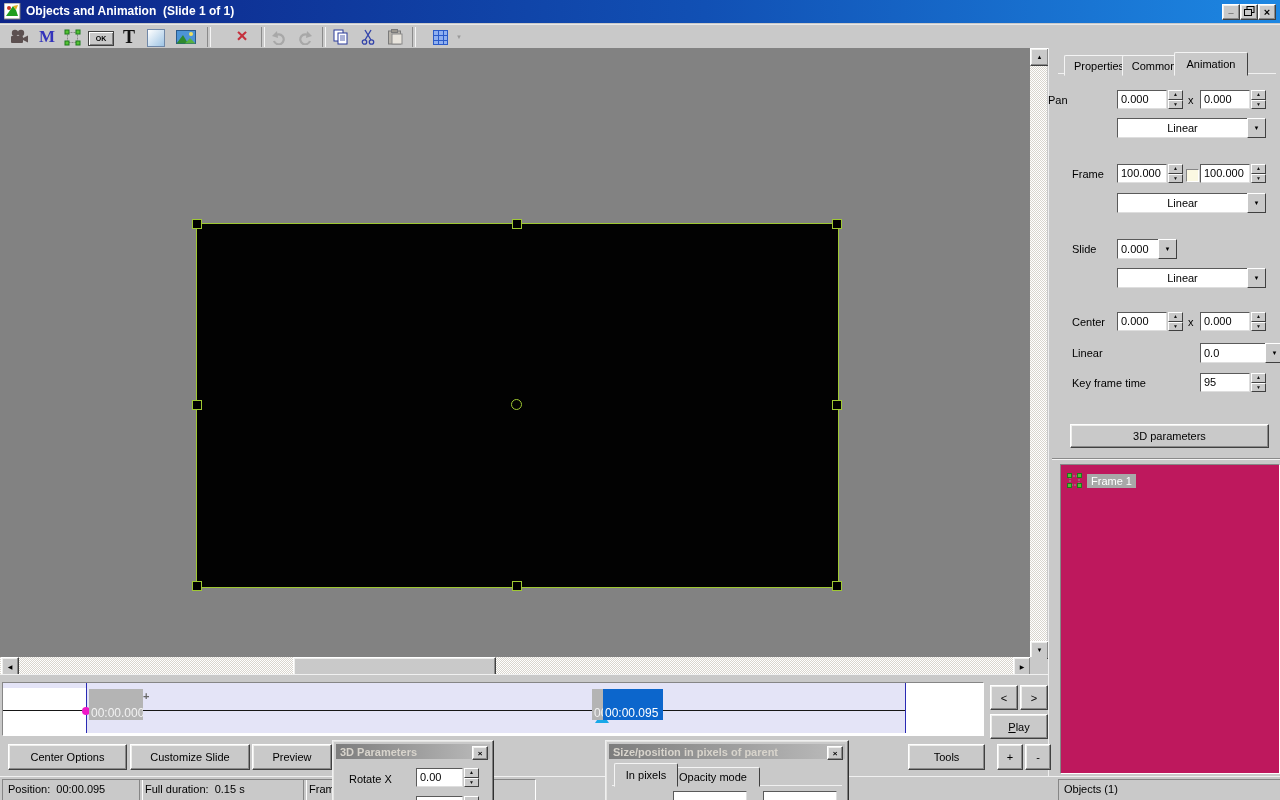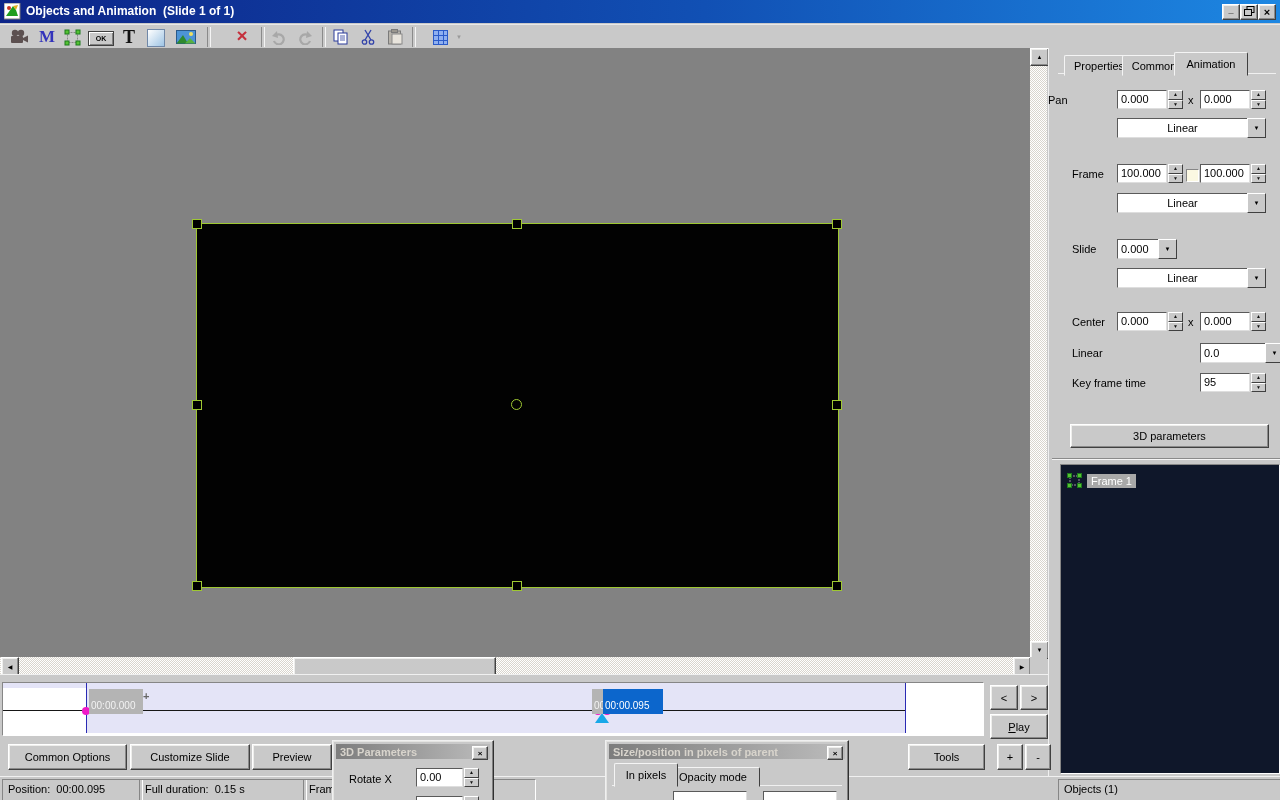--- a/index.html
+++ b/index.html
@@ -37,21 +37,21 @@
        border-color:#f0f0f0 #303030 #303030 #f0f0f0;
        box-shadow:inset -1px -1px 0 #808080,inset 1px 1px 0 #e4e4e2;overflow:hidden}
   .tbar{position:absolute;left:3px;top:3px;right:3px;height:15px;
        background:linear-gradient(90deg,#7d7d7d,#bcbcbc);color:#d8d4cc;font-weight:bold;
        display:flex;align-items:center;padding-left:4px;white-space:pre;overflow:hidden}
   .xbtn{position:absolute;width:14px;height:12px;font-size:8px;font-weight:bold;color:#000}
   .lbl{white-space:pre}
   .sep{width:2px;height:20px;border-left:1px solid #8a8a8a;border-right:1px solid #f4f4f4}
   .kfdot{position:absolute;width:8px;height:8px;border-radius:50%;background:#f018c8}
   .navy{background:#2a2ab4}
-  .tlabel{position:absolute;height:14px;font-size:10px;padding:11px 2px 0 2px;white-space:pre;overflow:hidden}
+  .tlabel{position:absolute;height:14px;font-size:12px;padding:17px 2px 0 2px;white-space:pre;overflow:hidden}
 </style>
 </head>
 <body>
 
 <div class="abs" style="left:0;top:0;width:1280px;height:23px;background:linear-gradient(90deg,#0d2488 0%,#1150b4 55%,#1d87e2 100%)">
   <span class="abs" style="left:4px;top:3px">
     <svg width="17" height="17">
         <rect x="0" y="0" width="16" height="16" fill="#fff" stroke="#7a7a7a"></rect>
       <path d="M2 13 L9 3 L12 7 L14 13 Z" fill="#1f9e1f"></path>
       <path d="M9 3 L14 2 L12 7 Z" fill="#e0b020"></path>
@@ -317,21 +317,21 @@
     <span>▼</span>
   </div>
 </div>
 
 <div class="abs raised flex" style="left:1070px;top:424px;width:197px;height:22px">
   <span>3D parameters</span>
 </div>
 
 <div class="abs" style="left:1052px;top:458px;width:228px;height:1px;background:#8a8a8a"></div>
 <div class="abs" style="left:1052px;top:459px;width:228px;height:1px;background:#f4f4f4"></div>
-<div class="abs sunken" style="left:1060px;top:464px;width:218px;height:308px;background:#0f172a">
+<div class="abs sunken" style="left:1060px;top:464px;width:218px;height:308px;background:#be185d">
   <div class="abs" style="left:4px;top:8px;width:210px;height:16px">
     <span class="abs" style="left:2px;top:0">
       <svg width="15" height="15">
         <rect x="3" y="3" width="9" height="9" fill="none" stroke="#9a9a9a" stroke-dasharray="2 1"></rect>
         <rect x="0.5" y="0.5" width="4" height="4" fill="#55c233" stroke="#1d7a1d"></rect>
         <rect x="10.5" y="0.5" width="4" height="4" fill="#55c233" stroke="#1d7a1d"></rect>
         <rect x="0.5" y="10.5" width="4" height="4" fill="#55c233" stroke="#1d7a1d"></rect>
         <rect x="10.5" y="10.5" width="4" height="4" fill="#55c233" stroke="#1d7a1d"></rect>
         </svg>
     </span>
@@ -361,21 +361,21 @@
 <div class="abs raised flex" style="left:1020px;top:685px;width:26px;height:23px">
   <span>&gt;</span>
 </div>
 <div class="abs raised flex" style="left:990px;top:714px;width:56px;height:23px">
   <span style="text-decoration:underline">P</span>
     <span>lay</span>
 </div>
 
 <div class="abs" style="left:0;top:740px;width:1048px;height:36px;background:#c9c9c9"></div>
 <div class="abs raised flex" style="left:8px;top:744px;width:117px;height:24px">
-  <span>Common Options</span>
+  <span>Center Options</span>
 </div>
 <div class="abs raised flex" style="left:130px;top:744px;width:118px;height:24px">
   <span>Customize Slide</span>
 </div>
 <div class="abs raised flex" style="left:252px;top:744px;width:78px;height:24px">
   <span>Preview</span>
 </div>
 <div class="abs raised flex" style="left:908px;top:744px;width:75px;height:24px">
   <span>Tools</span>
 </div>

